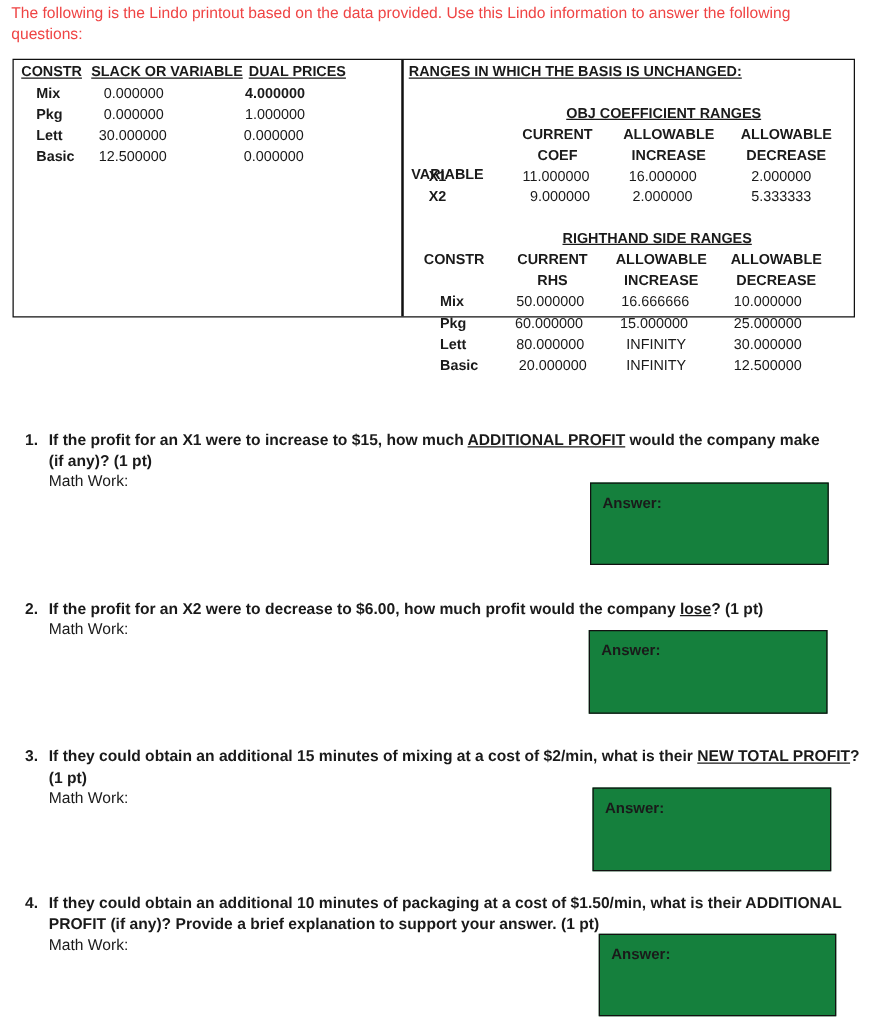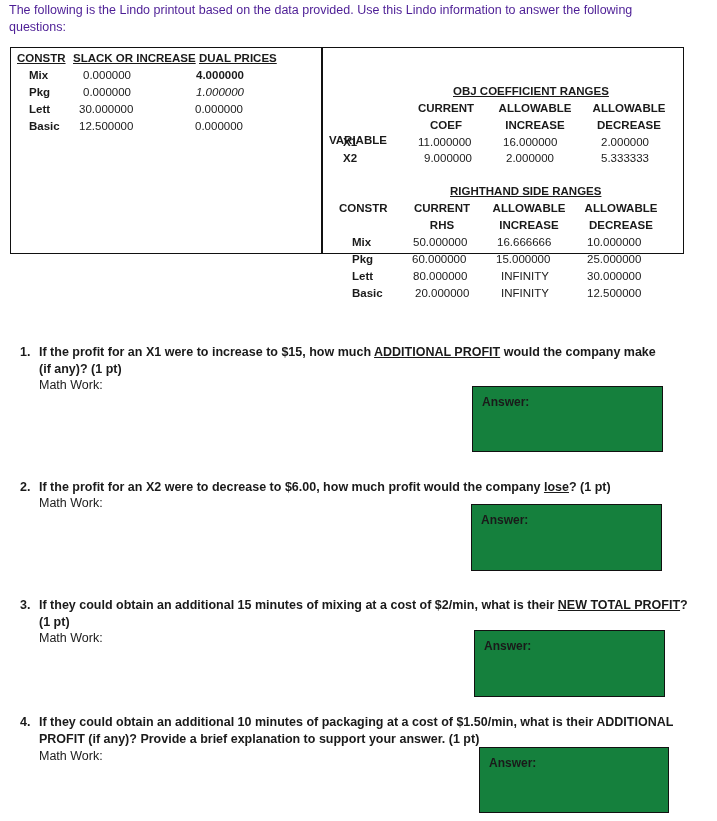--- a/index.html
+++ b/index.html
@@ -1,19 +1,19 @@
 <!DOCTYPE html>
 <html><head>
 <meta charset="utf-8">
 <style>
   html, body { margin:0; padding:0; background:#ffffff; }
   body { width:717px; height:821px; position:relative; overflow:hidden;
          font-family:"Liberation Sans", "DejaVu Sans", sans-serif; color:#1a1a1a; }
   .abs { position:absolute; white-space:nowrap; }
-  .intro { font-size:12.5px; line-height:17px; white-space:normal; width:680px; left:9px; top:2px; color:#4c1d95; }
+  .intro { font-size:12.5px; line-height:17px; white-space:normal; width:680px; left:9px; top:2px; color:#ef4444; }
   .tbl { position:absolute; left:10px; top:47px; width:674px; height:207px; border:1.5px solid #111; box-sizing:border-box; }
   .divider { position:absolute; left:310px; top:0; width:1.5px; height:100%; background:#111; }
   .t { position:absolute; white-space:nowrap; font-size:11.5px; line-height:14px; }
   .b { font-weight:bold; }
   .u { text-decoration:underline; }
   .c { text-align:center; }
   .q { position:absolute; font-size:12.5px; font-weight:bold; line-height:17px; }
   .qnum { position:absolute; left:20px; }
   .qtext { position:absolute; left:39px; white-space:normal; }
   .mathwork { position:absolute; left:39px; font-size:12.5px; font-weight:normal; }
@@ -22,39 +22,40 @@
 </style>
 </head>
 <body>
 
 <div class="abs intro">The following is the Lindo printout based on the data provided.  Use this Lindo information to answer the following questions:</div>
 
 <div class="tbl">
   <div class="divider"></div>
 
   <span class="t b u" style="left:6px;top:3px;">CONSTR</span>
-  <span class="t b u" style="left:62px;top:3px;">SLACK OR INCREASE</span>
+  <span class="t b u" style="left:62px;top:3px;">SLACK OR VARIABLE</span>
   <span class="t b u" style="left:188px;top:3px;">DUAL PRICES</span>
 
   <span class="t b" style="left:18px;top:20px;">Mix</span>
   <span class="t" style="left:72px;top:20px;">0.000000</span>
   <span class="t" style="left:185px;top:20px;font-weight:bold;">4.000000</span>
 
   <span class="t b" style="left:18px;top:37px;">Pkg</span>
   <span class="t" style="left:72px;top:37px;">0.000000</span>
-  <span class="t" style="left:185px;top:37px;font-style:italic;">1.000000</span>
+  <span class="t" style="left:185px;top:37px;">1.000000</span>
 
   <span class="t b" style="left:18px;top:54px;">Lett</span>
   <span class="t" style="left:68px;top:54px;">30.000000</span>
   <span class="t" style="left:184px;top:54px;">0.000000</span>
 
   <span class="t b" style="left:18px;top:71px;">Basic</span>
   <span class="t" style="left:68px;top:71px;">12.500000</span>
   <span class="t" style="left:184px;top:71px;">0.000000</span>
 
+  <span class="t b u" style="left:316px;top:3px;">RANGES IN WHICH THE BASIS IS UNCHANGED:</span>
 
   <span class="t b u" style="left:442px;top:36px;">OBJ COEFFICIENT RANGES</span>
 
   <span class="t b" style="left:318px;top:53px;margin-top:32px;">VARIABLE</span>
   <span class="t b c" style="left:400px;top:53px;width:70px;">CURRENT</span>
   <span class="t b c" style="left:400px;top:70px;width:70px;">COEF</span>
   <span class="t b c" style="left:484px;top:53px;width:80px;">ALLOWABLE</span>
   <span class="t b c" style="left:484px;top:70px;width:80px;">INCREASE</span>
   <span class="t b c" style="left:578px;top:53px;width:80px;">ALLOWABLE</span>
   <span class="t b c" style="left:578px;top:70px;width:80px;">DECREASE</span>

